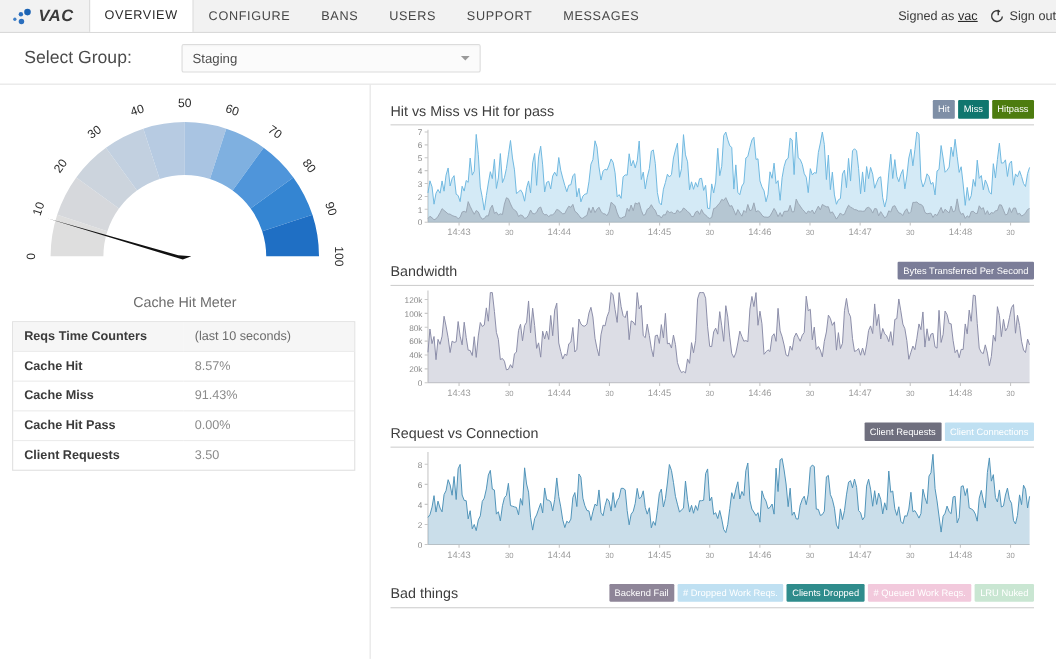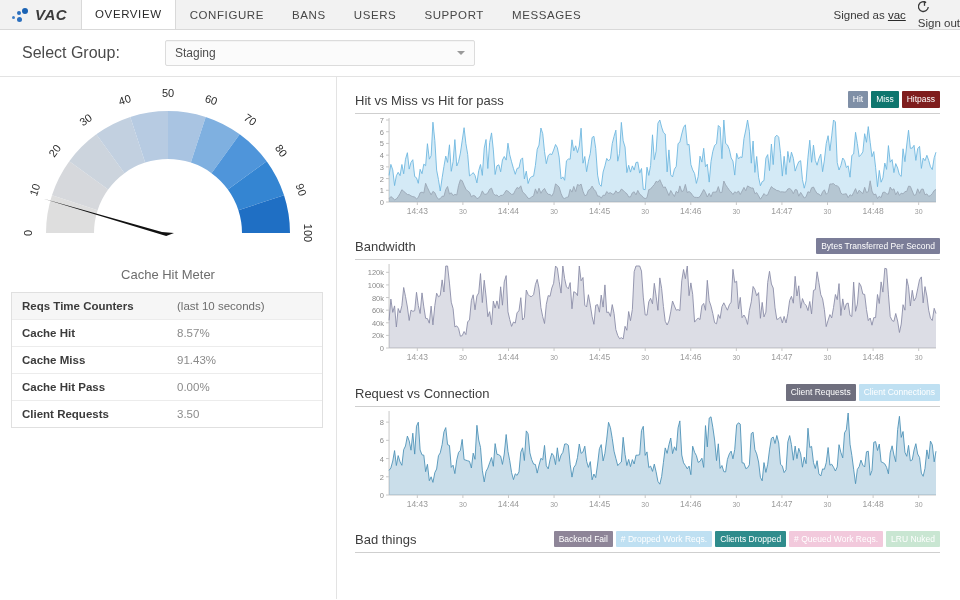--- a/index.html
+++ b/index.html
@@ -42,33 +42,33 @@
   .navtab.active {
     background:#ffffff; color:#2a2a2a;
     border-left:1px solid #d9d9d9; border-right:1px solid #d9d9d9;
     margin-bottom:-1px; padding-bottom:1px;
   }
   #navright {
     margin-left:auto; display:flex; align-items:center; gap:6px;
     font-size:11.5px; color:#3a3a3a;
   }
   #signed-as a { color:#2b2b2b; text-decoration:underline; }
-  #signout { display:flex; align-items:flex-start; gap:4px; cursor:pointer; padding-left:6px;flex-direction:column;}
+  #signout { display:flex; align-items:flex-end; gap:4px; cursor:pointer; padding-left:6px;}
   .signout-glyph { display:inline-block; width:13px; height:13px; position:relative; }
   .signout-glyph svg { display:block; }
 
   
   #groupbar {
     height:47px; display:flex; align-items:center;
     padding:0 0 0 22px; background:#fff;
     border-bottom:1px solid #e3e3e3;
   }
   #group-label { font-size:16px; color:#4a4a4a; width:143px; }
   #group-select {
-    position:relative; width:310px; height:26px;
+    position:relative; width:272px; height:26px;
     background:#fbfbfb; border:1px solid #dcdcdc; border-radius:2px;
     display:flex; align-items:center; padding:0 9px;
     font-size:12px; color:#4e4e4e; cursor:pointer;
     box-shadow:inset 0 1px 1px rgba(0,0,0,0.03);
   }
   #group-select .caret {
     position:absolute; right:9px; top:50%; margin-top:-2px;
     width:0; height:0; border-left:4px solid transparent;
     border-right:4px solid transparent; border-top:4px solid #9a9a9a;
   }
@@ -235,21 +235,21 @@
   </div>
 
   <div id="right">
 
     <div class="chart-card">
       <div class="chart-head">
         <span class="chart-title">Hit vs Miss vs Hit for pass</span>
         <span class="legend">
           <span class="badge" style="background: rgb(127, 143, 166); color: rgb(255, 255, 255);">Hit</span>
           <span class="badge" style="background: #0f766e; color: rgb(255, 255, 255);">Miss</span>
-          <span class="badge" style="background: #7f1d1d; color: rgb(255, 255, 255);">Hitpass</span>
+          <span class="badge" style="background: #4d7c0f; color: rgb(255, 255, 255);">Hitpass</span>
         </span>
       </div>
       <div class="chart-body">
         <svg class="chart-svg" id="chart0" height="110" viewBox="0 0 584 110" preserveAspectRatio="none">
             <line x1="34" y1="4" x2="34" y2="88" stroke="#c8c8c8" stroke-width="1"></line>
             <line x1="34" y1="88" x2="580" y2="88" stroke="#c8c8c8" stroke-width="1"></line>
             <line x1="31" y1="88" x2="34" y2="88" stroke="#c8c8c8"></line>
             <text x="29" y="91" text-anchor="end" font-size="7.5" font-family="&quot;Liberation Sans&quot;, sans-serif" fill="#8a8a8a">0</text>
             <line x1="31" y1="76.28571428571429" x2="34" y2="76.28571428571429" stroke="#c8c8c8"></line>
             <text x="29" y="79.28571428571429" text-anchor="end" font-size="7.5" font-family="&quot;Liberation Sans&quot;, sans-serif" fill="#8a8a8a">1</text>

